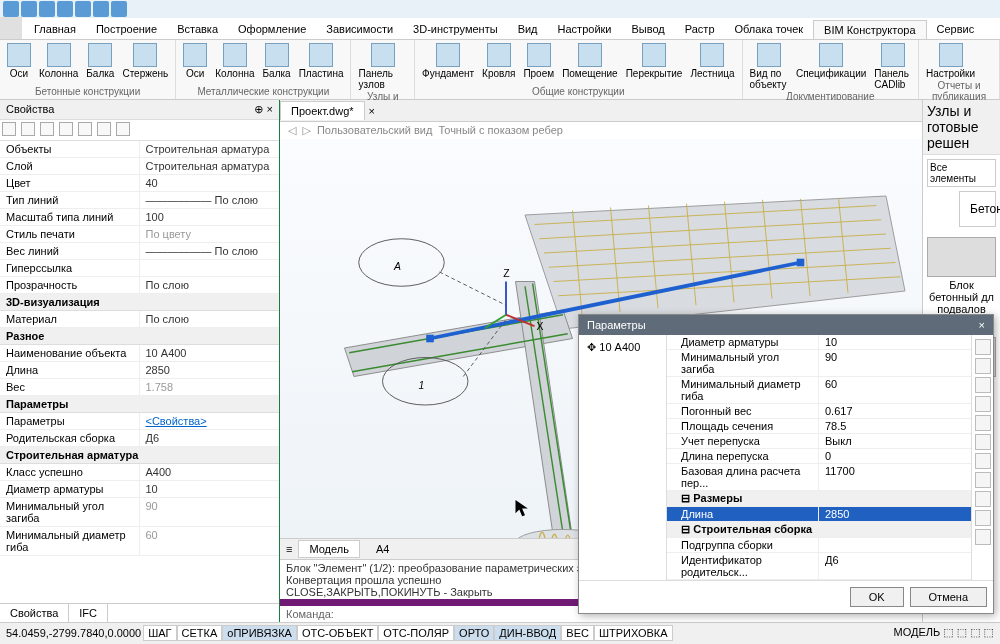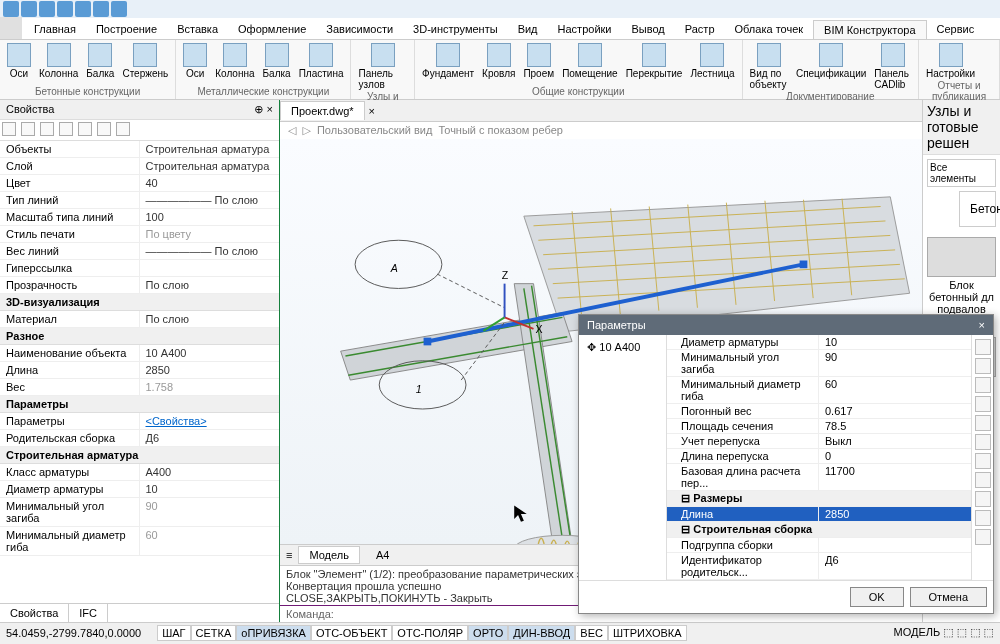--- a/index.html
+++ b/index.html
@@ -32,21 +32,21 @@
 .panel-footer-tabs { display: flex; border-top: 1px solid #ccc; }
 .panel-footer-tabs .ft-tab { padding: 3px 10px; border-right: 1px solid #ccc; cursor: pointer; }
 .panel-footer-tabs .ft-tab.active { background: #fff; }
 .center { flex: 1; display: flex; flex-direction: column; position: relative; background: #fff; }
 .doc-tabs { height: 22px; background: #f0f0f0; display: flex; align-items: center; border-bottom: 1px solid #ccc; }
 .doc-tab { padding: 3px 10px; background: #fff; border: 1px solid #ccc; border-bottom: none; cursor: pointer; }
 .viewport-info { padding: 2px 8px; font-size: 10px; color: #888; display: flex; gap: 6px; }
 .viewport { flex: 1; background: linear-gradient(#fafcff, #eef3f7); position: relative; overflow: hidden; border-bottom: 1px solid #ccc; }
 .model-tabs { height: 20px; display: flex; align-items: center; background: #f0f0f0; padding: 0 6px; gap: 6px; }
 .cmdline { height: 40px; background: #fff; border-top: 1px solid #ccc; font-family: Consolas, monospace; font-size: 10px; padding: 2px 6px; color: #333; overflow: hidden; }
-.cmd-input { display: flex; align-items: center; border-top: 1px solid #701a75; }
+.cmd-input { display: flex; align-items: center; border-top: 7px solid #701a75; }
 .cmd-input .lbl { color: #666; margin-right: 4px; }
 .right-panel { width: 78px; background: #fff; border-left: 1px solid #ccc; display: flex; flex-direction: column; }
 .right-header { background: #f0f0f0; padding: 3px 4px; border-bottom: 1px solid #ddd; font-size: 14px; }
 .right-item { text-align: center; padding: 4px 2px; font-size: 9px; }
 .right-item .thumb { height: 40px; background: #ddd; margin: 2px; border: 1px solid #aaa; }
 .params-dialog { position: absolute; left: 578px; top: 314px; width: 416px; height: 300px; background: #fff; border: 1px solid #888; box-shadow: 2px 2px 8px rgba(0,0,0,0.3); display: flex; flex-direction: column; z-index: 100; }
 .dlg-title { background: #5f6b78; color: #fff; padding: 4px 8px; display: flex; justify-content: space-between; }
 .dlg-close { cursor: pointer; }
 .dlg-body { flex: 1; display: flex; overflow: hidden; }
 .dlg-tree { width: 88px; border-right: 1px solid #ddd; padding: 4px; }
@@ -55,21 +55,21 @@
 .dlg-row { display: flex; border-bottom: 1px solid #eee; }
 .dlg-row.header { background: #f0f0f0; font-weight: bold; }
 .dlg-row.selected { background: #2060c0; color: #fff; }
 .dlg-label { width: 50%; padding: 1px 14px; border-right: 1px solid #eee; }
 .dlg-value { width: 50%; padding: 1px 6px; }
 .dlg-icons { width: 22px; border-left: 1px solid #ddd; display: flex; flex-direction: column; gap: 3px; padding-top: 4px; align-items: center; }
 .dlg-icons .side-icon { width: 16px; height: 16px; border: 1px solid #bbb; background: #f5f5f5; }
 .dlg-footer { padding: 6px; display: flex; justify-content: flex-end; gap: 6px; border-top: 1px solid #ddd; }
 .dlg-footer button { padding: 3px 18px; border: 1px solid #888; background: #f0f0f0; cursor: pointer; }
 .statusbar { height: 20px; background: #f0f0f0; border-top: 1px solid #ccc; display: flex; align-items: center; padding: 0 6px; font-size: 10px; justify-content: space-between; }
-.status-left { display: flex; gap: 16px; align-items: flex-start; }
+.status-left { display: flex; gap: 2px; align-items: flex-start; }
 .status-btn { padding: 1px 4px; border: 1px solid #ccc; background: #fff; cursor: pointer; }
 .status-btn.on { background: #cde; }
 </style>
 </head>
 <body>
 
 <div class="topbar">
   <span class="icon-btn"></span>
   <span class="icon-btn"></span>
   <span class="icon-btn"></span>
@@ -282,21 +282,21 @@
         <div class="prop-row">
           <div class="prop-label">Параметры</div>
           <div class="prop-value link">&lt;Свойства&gt;</div>
         </div>
         <div class="prop-row">
           <div class="prop-label">Родительская сборка</div>
           <div class="prop-value">Д6</div>
         </div>
         <div class="prop-head">Строительная арматура</div>
         <div class="prop-row">
-          <div class="prop-label">Класс арматуры</div>
+          <div class="prop-label">Класс успешно</div>
           <div class="prop-value">А400</div>
         </div>
         <div class="prop-row">
           <div class="prop-label">Диаметр арматуры</div>
           <div class="prop-value">10</div>
         </div>
         <div class="prop-row">
           <div class="prop-label">Минимальный угол загиба</div>
           <div class="prop-value disabled">90</div>
         </div>

